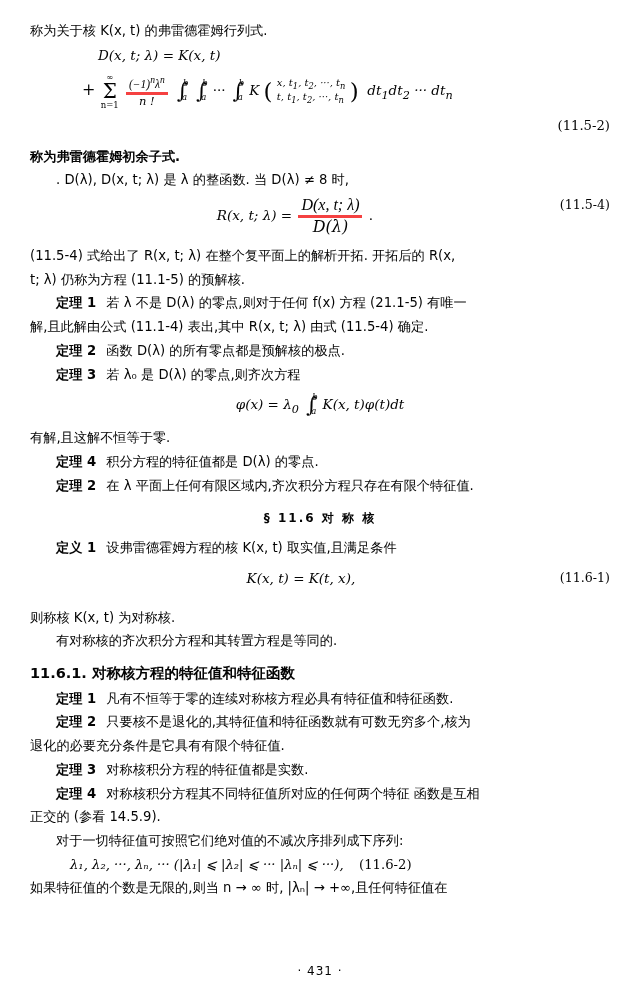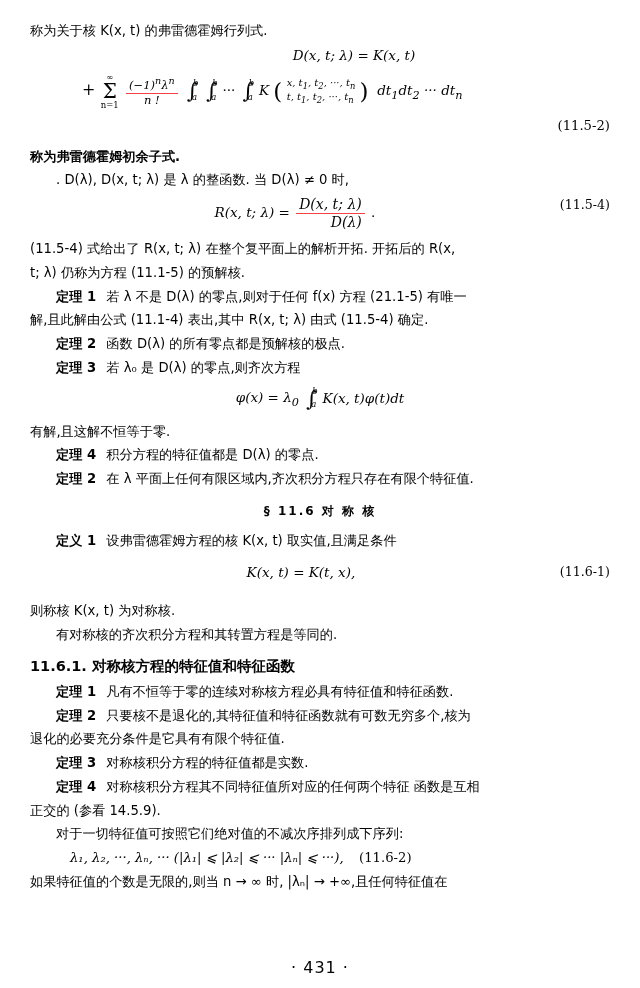--- a/index.html
+++ b/index.html
@@ -53,21 +53,21 @@
   .clr { clear: both; }
   
   .frac {
     display: inline-block;
     vertical-align: middle;
     text-align: center;
     font-size: 11.5px;
     line-height: 1.18;
     margin: 0 2px;
   }
-  .frac .num { display: block; padding: 0 3px; border-bottom: 1px solid #ef4444; }
+  .frac .num { display: block; padding: 0 3px; border-bottom: 3px solid #ef4444; font-family: Liberation Serif, serif; }
   .frac .den { display: block; padding: 0 3px; }
   
   .sum {
     display: inline-block;
     vertical-align: middle;
     text-align: center;
     font-style: normal;
     line-height: 1;
     margin: 0 1px;
   }
@@ -116,33 +116,33 @@
     margin: 12px 0 6px 0;
   }
   .thm { text-indent: 26px; }
   .thm .b { margin-right: 6px; }
   .footer {
     position: absolute;
     left: 0;
     right: 0;
     bottom: 8px;
     text-align: center;
-    font-size: 16px;
+    font-size: 12px;
     letter-spacing: 1px;
   }
   .sp { display: inline-block; width: 7px; }
 </style>
 </head>
 <body>
 
 <div class="page">
 
   <p class="ln">称为关于核 K(x, t) 的弗雷德霍姆行列式.</p>
 
-  <div class="eq" style="text-align:center; padding-left:68px;">
+  <div class="eq" style="text-align:left; padding-left:68px;">
     <span>D(x, t; λ) = K(x, t)</span>
   </div>
 
   <div class="eq" style="text-align:left; padding-left:52px; margin-top:8px;">
     <span style="font-style:normal; font-size:16px;">+</span>
     <span class="sum">
       <span class="lim">∞</span><span class="sig">Σ</span><span class="lim">n=1</span>
     </span>
     <span class="frac">
       <span class="num">(−1)<sup>n</sup>λ<sup>n</sup></span>
@@ -160,27 +160,27 @@
     </span>
     <span class="bigpar">)</span>
     <span>&nbsp;dt<sub>1</sub>dt<sub>2</sub> ··· dt<sub>n</sub></span>
   </div>
 
   <div class="ln" style="text-align:right; margin-top:2px; margin-bottom:12px;">
     <span class="mono">(11.5-2)</span>
   </div>
 
   <p class="ln b">称为弗雷德霍姆初余子式.</p>
-  <p class="ln ind1">. D(λ), D(x, t; λ) 是 λ 的整函数. 当 D(λ) ≠ 0 时,</p>
+  <p class="ln ind1">. D(λ), D(x, t; λ) 是 λ 的整函数. 当 D(λ) ≠ 8 时,</p>
 
   <div class="eqrow" style="margin:6px 0 10px 0;">
     <span class="tagright">(11.5-4)</span>
     <div class="eq" style="margin:0;">
       <span>R(x, t; λ) =</span>
-      <span class="frac" style="font-size:14px;text-align:right;">
+      <span class="frac" style="font-size:16px;">
         <span class="num">D(x, t; λ)</span>
         <span class="den">D(λ)</span>
       </span>
       <span style="font-style:normal;">.</span>
     </div>
     <div class="clr"></div>
   </div>
 
   <p class="ln">(11.5-4) 式给出了 R(x, t; λ) 在整个复平面上的解析开拓. 开拓后的 R(x,</p>
   <p class="ln">t; λ) 仍称为方程 (11.1-5) 的预解核.</p>

